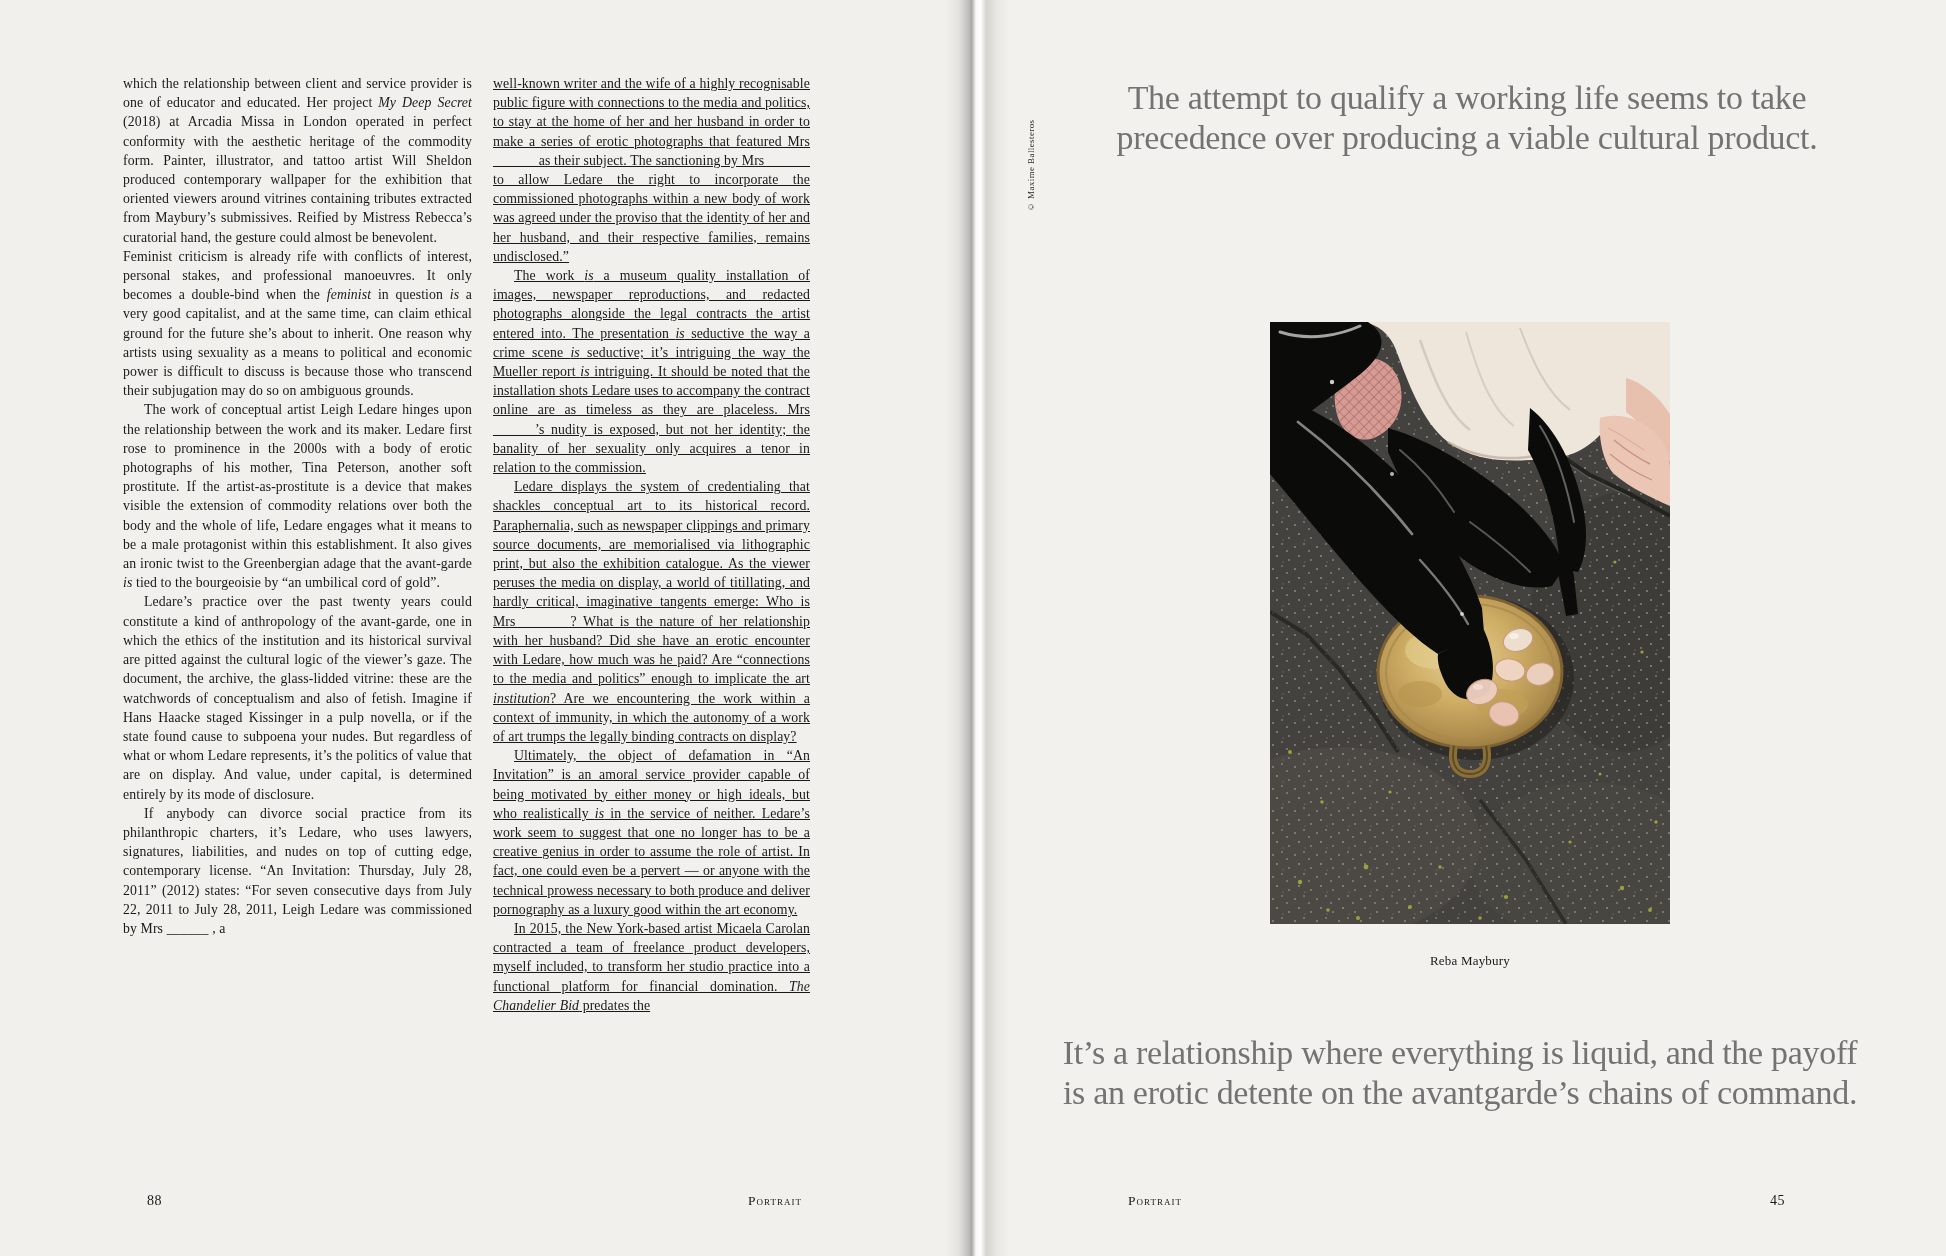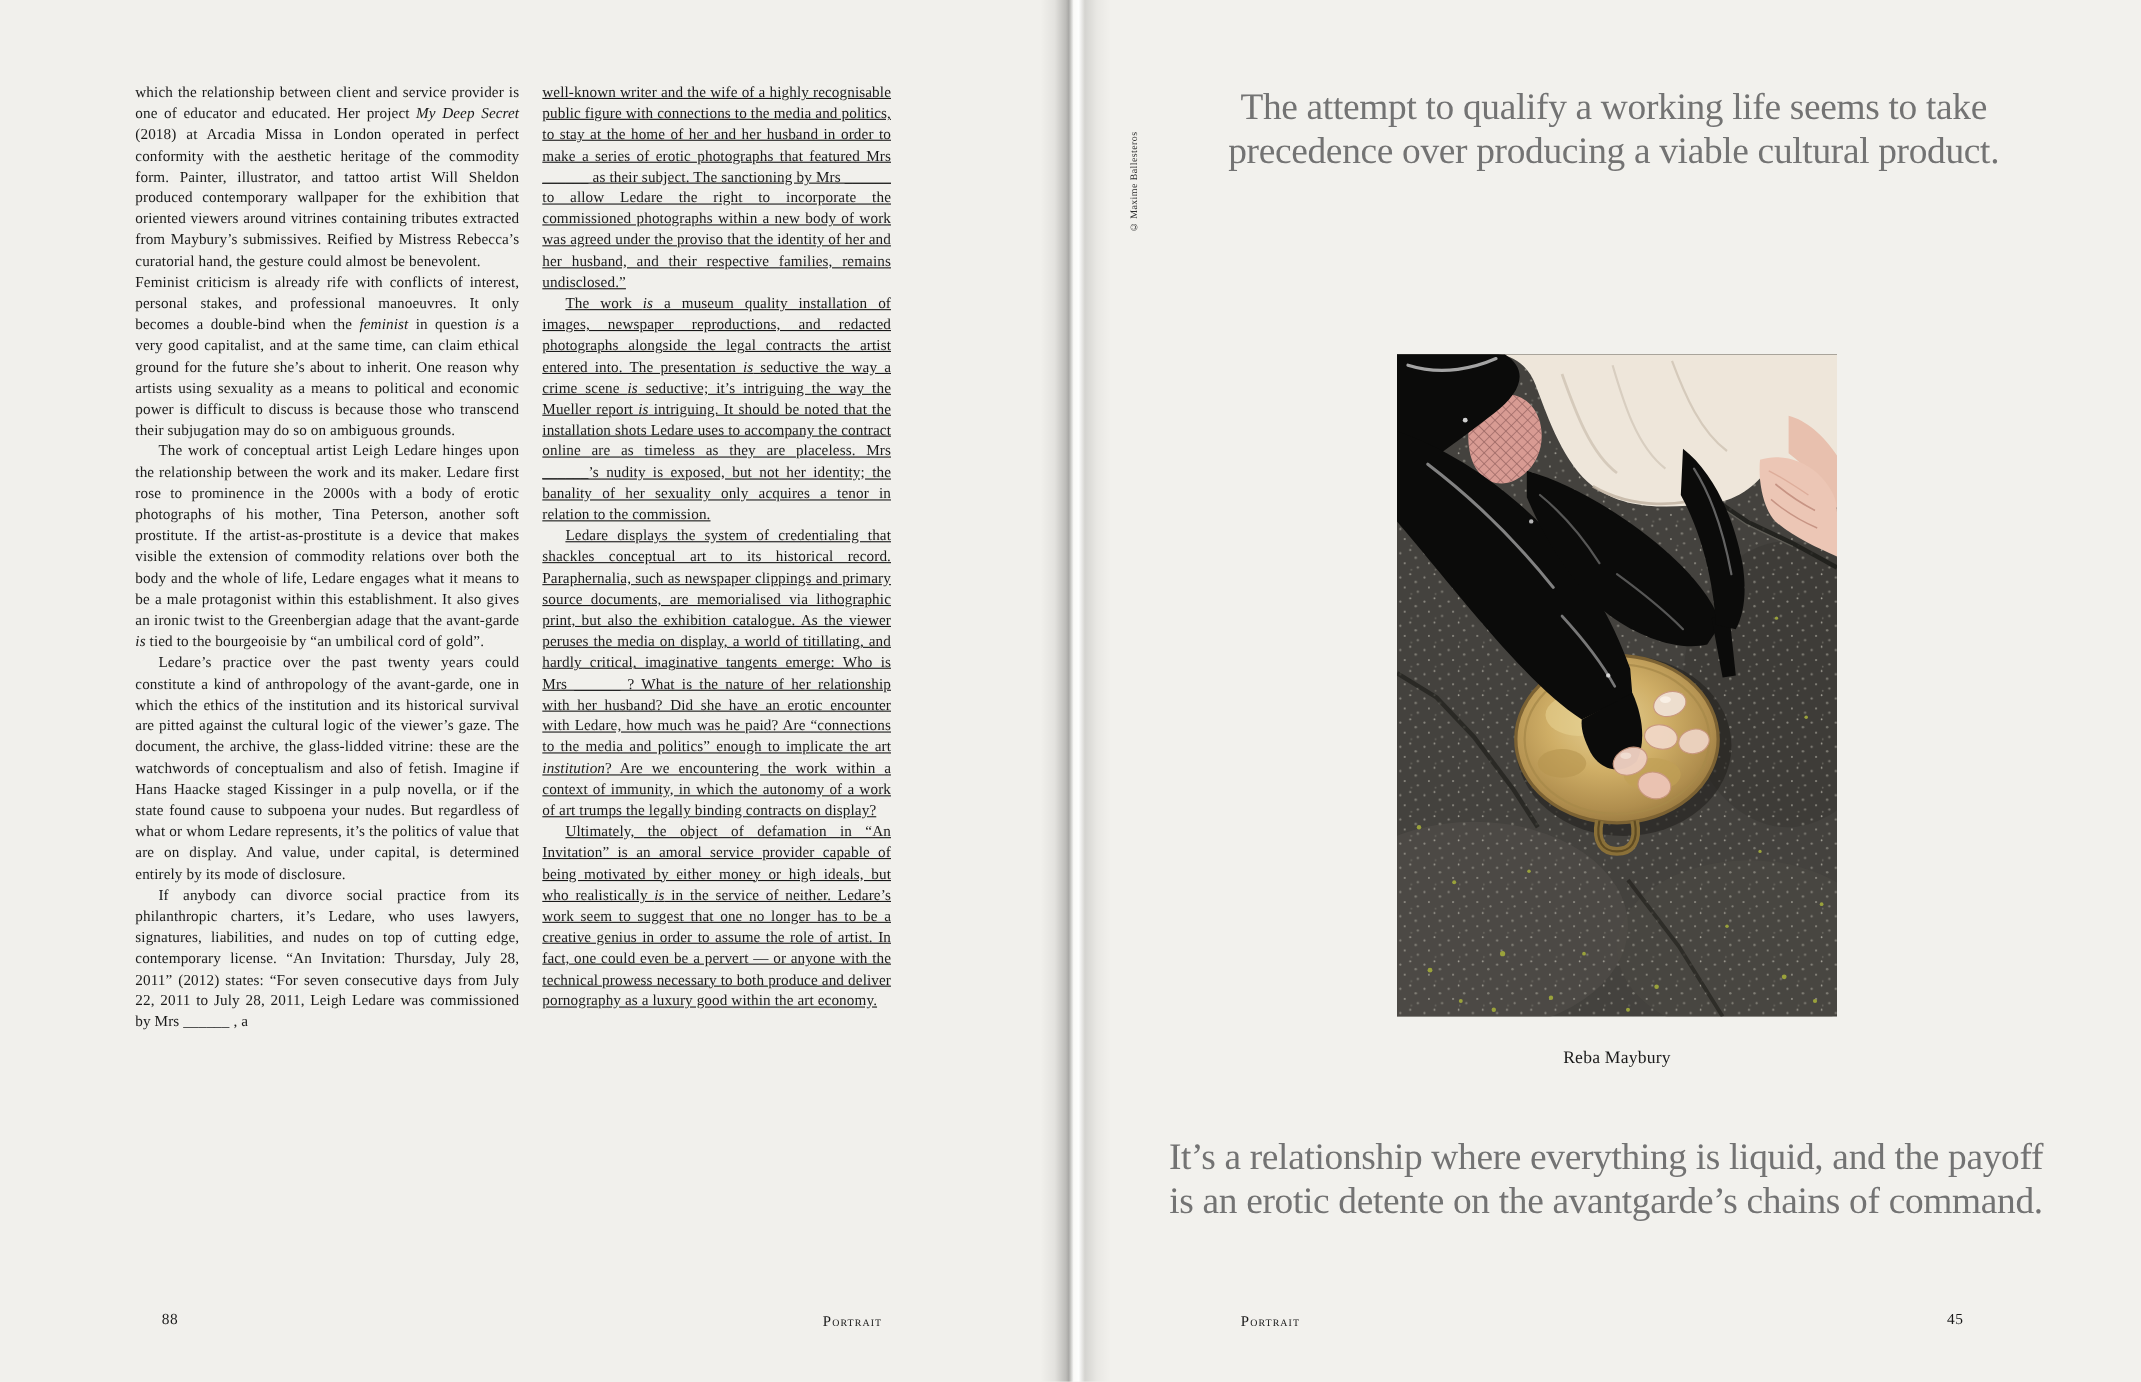--- a/index.html
+++ b/index.html
@@ -21,21 +21,21 @@
   .col2{left:493px;width:317px;text-decoration:underline;}
   .body-par{margin:0;}
   .body-par.indent{text-indent:21px;}
   
   .pull-quote{position:absolute;width:820px;text-align:center;font-size:34px;
       line-height:40px;letter-spacing:-0.3px;color:#737373;}
   .pq-top{left:1057px;top:78px;}
   .pq-bottom{left:1050px;top:1033px;}
   
   .caption{position:absolute;left:1270px;top:953px;width:400px;text-align:center;
-      font-size:16px;letter-spacing:0.2px;}
+      font-size:13px;letter-spacing:0.2px;}
   .credit{position:absolute;left:1026px;top:72px;height:140px;width:14px;
       writing-mode:vertical-rl;transform:rotate(180deg);font-size:9px;
       letter-spacing:0.4px;color:#2c2c2c;white-space:nowrap;}
   .folio-num{position:absolute;font-size:14px;letter-spacing:0.5px;}
   .folio-title{position:absolute;font-size:13.5px;font-variant:small-caps;letter-spacing:1px;}
   .n88{left:147px;top:1193px;}
   .t-left{left:640px;top:1193px;width:162px;text-align:right;}
   .t-right{left:1128px;top:1193px;}
   .n89{left:1770px;top:1193px;}
   
@@ -53,20 +53,21 @@
       <p class="body-par">Feminist criticism is already rife with conflicts of interest, personal stakes, and professional manoeuvres. It only becomes a double-bind when the <i>feminist</i> in question <i>is</i> a very good capitalist, and at the same time, can claim ethical ground for the future she’s about to inherit. One reason why artists using sexuality as a means to political and economic power is difficult to discuss is because those who transcend their subjugation may do so on ambiguous grounds.</p>
       <p class="body-par indent">The work of conceptual artist Leigh Ledare hinges upon the relationship between the work and its maker. Ledare first rose to prominence in the 2000s with a body of erotic photographs of his mother, Tina Peterson, another soft prostitute. If the artist-as-prostitute is a device that makes visible the extension of commodity relations over both the body and the whole of life, Ledare engages what it means to be a male protagonist within this establishment. It also gives an ironic twist to the Greenbergian adage that the avant-garde <i>is</i> tied to the bourgeoisie by “an umbilical cord of gold”.</p>
       <p class="body-par indent">Ledare’s practice over the past twenty years could constitute a kind of anthropology of the avant-garde, one in which the ethics of the institution and its historical survival are pitted against the cultural logic of the viewer’s gaze. The document, the archive, the glass-lidded vitrine: these are the watchwords of conceptualism and also of fetish. Imagine if Hans Haacke staged Kissinger in a pulp novella, or if the state found cause to subpoena your nudes. But regardless of what or whom Ledare represents, it’s the politics of value that are on display. And value, under capital, is determined entirely by its mode of disclosure.</p>
       <p class="body-par indent">If anybody can divorce social practice from its philanthropic charters, it’s Ledare, who uses lawyers, signatures, liabilities, and nudes on top of cutting edge, contemporary license. “An Invitation: Thursday, July 28, 2011” (2012) states: “For seven consecutive days from July 22, 2011 to July 28, 2011, Leigh Ledare was commissioned by Mrs ______ , a</p>
     </div>
     <div class="col col2">
       <p class="body-par">well-known writer and the wife of a highly recognisable public figure with connections to the media and politics, to stay at the home of her and her husband in order to make a series of erotic photographs that featured Mrs ______ as their subject. The sanctioning by Mrs ______ to allow Ledare the right to incorporate the commissioned photographs within a new body of work was agreed under the proviso that the identity of her and her husband, and their respective families, remains undisclosed.”</p>
       <p class="body-par indent">The work <i>is</i> a museum quality installation of images, newspaper reproductions, and redacted photographs alongside the legal contracts the artist entered into. The presentation <i>is</i> seductive the way a crime scene <i>is</i> seductive; it’s intriguing the way the Mueller report <i>is</i> intriguing. It should be noted that the installation shots Ledare uses to accompany the contract online are as timeless as they are placeless. Mrs ______’s nudity is exposed, but not her identity; the banality of her sexuality only acquires a tenor in relation to the commission.</p>
       <p class="body-par indent">Ledare displays the system of credentialing that shackles conceptual art to its historical record. Paraphernalia, such as newspaper clippings and primary source documents, are memorialised via lithographic print, but also the exhibition catalogue. As the viewer peruses the media on display, a world of titillating, and hardly critical, imaginative tangents emerge: Who is Mrs ______ ? What is the nature of her relationship with her husband? Did she have an erotic encounter with Ledare, how much was he paid? Are “connections to the media and politics” enough to implicate the art <i>institution</i>? Are we encountering the work within a context of immunity, in which the autonomy of a work of art trumps the legally binding contracts on display?</p>
       <p class="body-par indent">Ultimately, the object of defamation in “An Invitation” is an amoral service provider capable of being motivated by either money or high ideals, but who realistically <i>is</i> in the service of neither. Ledare’s work seem to suggest that one no longer has to be a creative genius in order to assume the role of artist. In fact, one could even be a pervert — or anyone with the technical prowess necessary to both produce and deliver pornography as a luxury good within the art economy.</p>
+      <p class="body-par indent">In 2015, the New York-based artist Micaela Carolan contracted a team of freelance product developers, myself included, to transform her studio practice into a functional platform for financial domination. <i>The Chandelier Bid</i> predates the</p>
     </div>
     <div class="folio-num n88">88</div>
     <div class="folio-title t-left">Portrait</div>
   </div>
 
   <div class="page right"></div>
 
   <div class="credit">© Maxime Ballesteros</div>
 
   <div class="pull-quote pq-top">The attempt to qualify a working life seems to take precedence over producing a viable cultural product.</div>

